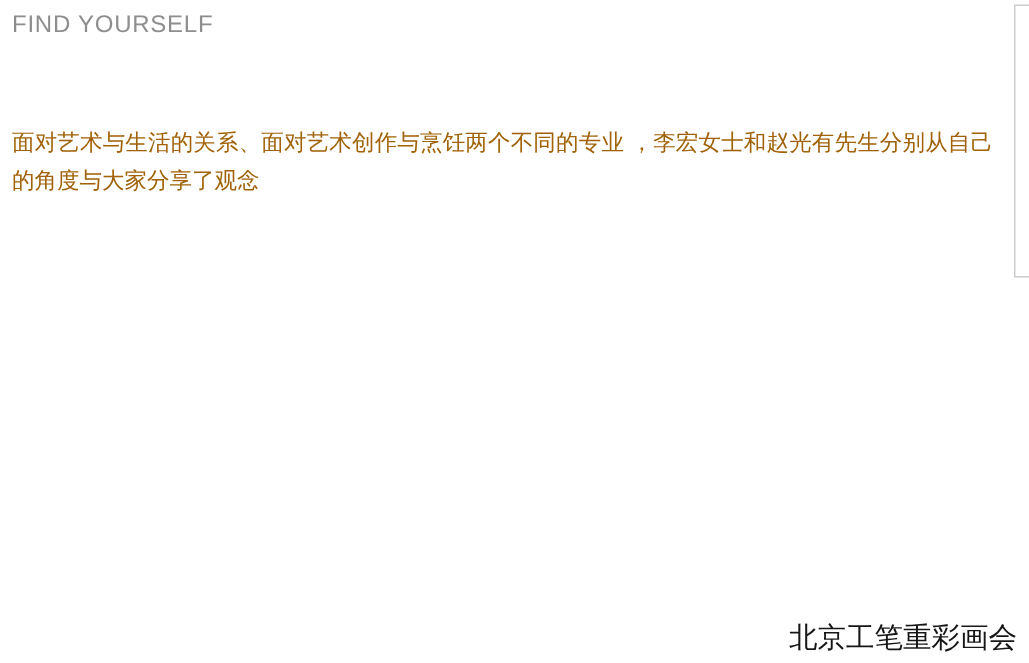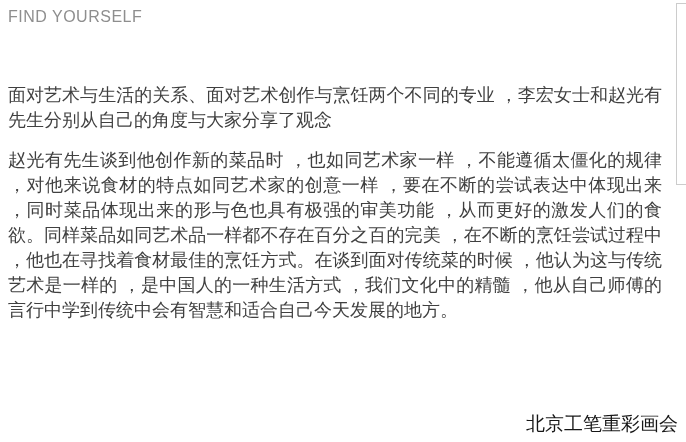--- a/index.html
+++ b/index.html
@@ -27,30 +27,30 @@
     font-weight: 400;
     letter-spacing: 0.5px;
     color: #8e8e8e;
   }
   .article {
     width: 666px;
     margin: 56px 0 0 8px;
   }
   .article p {
     margin: 0 12px 15px 0;
-    font-size: 18px;
+    font-size: 15px;
     line-height: 25px;
-    color: #404040;
+    color: #a16207;
     text-align: justify;
   }
   .footer {
     position: absolute;
     right: 8px;
     bottom: 7px;
-    font-family: Liberation Mono, monospace;
+    font-family: Liberation Serif, serif;
     font-size: 19px;
     line-height: 19px;
     color: #161616;
     white-space: nowrap;
   }
   .right-panel {
     position: absolute;
     left: 676px;
     top: 3px;
     width: 30px;
@@ -62,20 +62,19 @@
 </style>
 </head>
 <body>
 
 <div class="page">
 
   <h1 class="page-title">FIND YOURSELF</h1>
 
   <div class="article">
     <p>面对艺术与生活的关系、面对艺术创作与烹饪两个不同的专业 ，李宏女士和赵光有先生分别从自己的角度与大家分享了观念</p>
-    <p>赵光有先生谈到他创作新的菜品时 ，也如同艺术家一样 ，不能遵循太僵化的规律 ，对他来说食材的特点如同艺术家的创意一样 ，要在不断的尝试表达中体现出来 ，同时菜品体现出来的形与色也具有极强的审美功能 ，从而更好的激发人们的食欲。同样菜品如同艺术品一样都不存在百分之百的完美 ，在不断的烹饪尝试过程中 ，他也在寻找着食材最佳的烹饪方式。在谈到面对传统菜的时候 ，他认为这与传统艺术是一样的 ，是中国人的一种生活方式 ，我们文化中的精髓 ，他从自己师傅的言行中学到传统中会有智慧和适合自己今天发展的地方。</p>
   </div>
 
   <div class="right-panel"></div>
 
   <div class="footer">北京工笔重彩画会</div>
 
 </div>
 
 </body></html>

